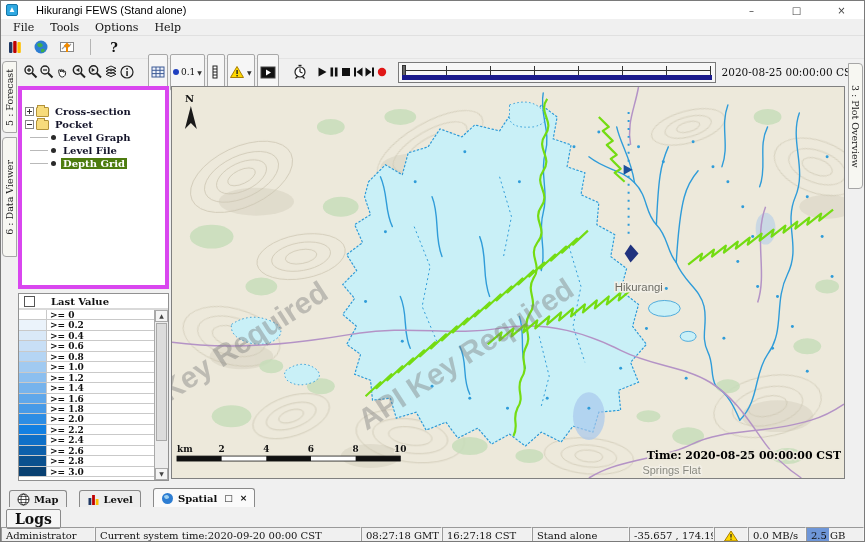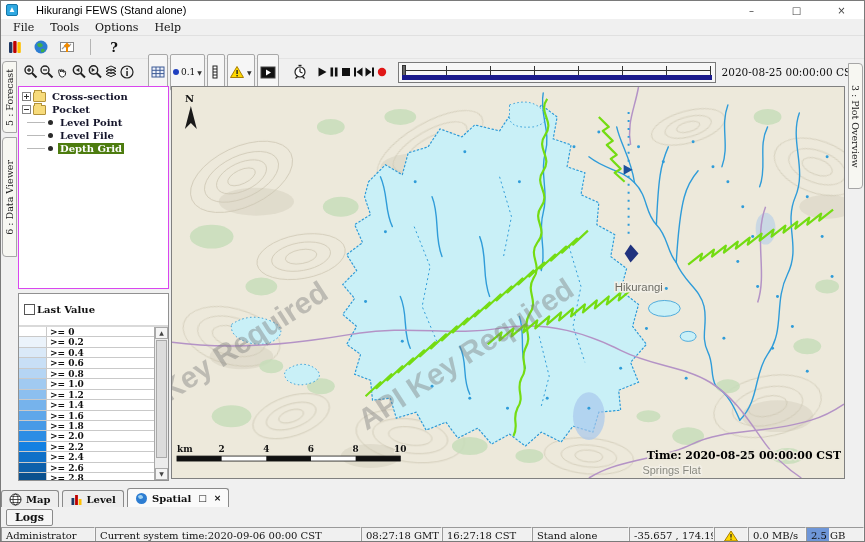--- a/index.html
+++ b/index.html
@@ -51,38 +51,38 @@
   .vtab-r .vt-text{writing-mode:vertical-rl;white-space:nowrap;}
   #vtab5{top:60px;height:72px;}
   #vtab6{top:136px;height:120px;}
   #vtab3{top:62px;height:126px;}
 
   
   .main{display:flex;height:403px;}
   .left-strip{width:17px;}
   .right-strip{width:17px;}
   .left-panel{width:151px;display:flex;flex-direction:column;margin:1px 0 7px 0;}
-  .tree-box{height:203px;background:#fff;border:1px solid #d946ef;overflow:hidden;padding-top:3px;}
+  .tree-box{height:203px;background:#fff;border:4px solid #d946ef;overflow:hidden;padding-top:15px;}
   .trow{height:13px;display:flex;align-items:center;white-space:nowrap;}
   .expander{width:9px;height:9px;border:1px solid #848484;background:#fff;margin:0 2px 0 3px;
             position:relative;flex:0 0 9px;}
   .expander::before{content:"";position:absolute;left:1px;right:1px;top:3px;height:1px;background:#333;}
   .expander.plus::after{content:"";position:absolute;top:1px;bottom:1px;left:3px;width:1px;background:#333;}
   .folder{width:13px;height:10px;background:#f7db7b;border:1px solid #b2923a;border-radius:1px;
           margin-right:4px;position:relative;flex:0 0 13px;}
   .folder::before{content:"";position:absolute;top:-3px;left:0;width:6px;height:2px;background:#f7db7b;
                   border:1px solid #b2923a;border-bottom:none;}
   .bullet{width:5px;height:5px;border-radius:50%;background:#2a2a2a;margin:0 5px 0 0;flex:0 0 5px;}
   .child-indent{width:18px;flex:0 0 18px;border-bottom:1px solid #b9b9b9;height:1px;margin-left:8px;margin-right:3px;}
   .tlabel{font-weight:bold;font-size:10px;color:#14142a;padding:0 2px;}
   .tlabel.sel{background:#4d7c0f;color:#fff;}
 
   .splitter{height:4px;background:#f0f0f0;}
   .legend-box{flex:1;border:1px solid #919191;background:#fff;display:flex;flex-direction:column;overflow:hidden;}
-  .legend-header{height:33px;border-bottom:2px solid #d9d9d9;display:flex;align-items:center;padding-left:5px;gap:2px;}
+  .legend-header{height:16px;border-bottom:2px solid #d9d9d9;display:flex;align-items:center;padding-left:5px;gap:16px;}
   .cbox{width:11px;height:11px;border:1px solid #555;background:#fff;flex:0 0 11px;}
   .legend-hlabel{font-weight:bold;font-size:10px;}
   .legend-rows{flex:1;position:relative;padding-right:14px;overflow:hidden;}
   .lrow{height:10.45px;display:flex;border-bottom:1px solid #c9c9c9;}
   .sw{width:28px;flex:0 0 28px;border-right:1px solid #c9c9c9;}
   .ll{flex:1;font-size:9px;font-weight:bold;line-height:10px;padding-left:3px;white-space:nowrap;}
   .vscroll{position:absolute;right:0;top:0;bottom:0;width:14px;background:#ececec;border-left:1px solid #a9a9a9;}
   .sarrow{position:absolute;left:0;right:0;height:12px;background:#f4f4f4;border:1px solid #a9a9a9;
           font-size:6px;text-align:center;line-height:10px;color:#444;font-family:"DejaVu Sans",sans-serif;}
   .sarrow.up{top:0;}
@@ -92,28 +92,28 @@
   .map-wrap{flex:1;position:relative;margin:1px 2px 9px 2px;border:1px solid #808080;background:#ece8da;overflow:hidden;}
   .map-wrap svg{width:100%;height:100%;display:block;}
   .wm{font-family:"Liberation Sans",sans-serif;font-size:30px;font-weight:bold;fill:#7d7d7d;opacity:.42;}
   .place{font-family:"Liberation Sans",sans-serif;paint-order:stroke;stroke:#f2efe6;stroke-width:3px;}
   .maptime{font-family:"DejaVu Serif",serif;font-weight:bold;font-size:11px;fill:#000;
            paint-order:stroke;stroke:#ece8da;stroke-width:3px;}
   .sbnum{font-family:"DejaVu Serif",serif;font-weight:bold;font-size:9px;fill:#111;
          paint-order:stroke;stroke:#ece8da;stroke-width:2.5px;}
 
   
-  .btabs{height:19px;display:flex;align-items:flex-end;padding-left:0;gap:3px;}
+  .btabs{height:19px;display:flex;align-items:flex-end;padding-left:8px;gap:12px;}
   .btab{height:17px;border:1px solid #8a8a8a;border-bottom:none;border-radius:3px 3px 0 0;
         padding:0 7px;display:flex;align-items:center;gap:4px;background:#ededed;font-size:10px;font-weight:bold;}
   .btab.active{background:#fafafa;height:19px;}
   .tab-glyph{font-family:"DejaVu Sans",sans-serif;font-weight:bold;font-size:9px;margin-left:3px;}
   .logsrow{height:20px;padding:2px 0 0 5px;}
   .logs-btn{display:inline-block;border:1px solid #8a8a8a;background:#f6f6f6;border-radius:2px;
-            font-size:11px;font-weight:bold;padding:1px 8px;}
+            font-size:14px;font-weight:bold;padding:1px 8px;}
 
   
   .statusbar{height:17px;display:flex;background:#f0f0f0;}
   .seg{border:1px solid;border-color:#9a9a9a #f6f6f6 #f6f6f6 #9a9a9a;padding:1px 4px;
        white-space:nowrap;overflow:hidden;font-size:10px;display:flex;align-items:center;}
   .seg-user{width:94px;}
   .seg-systime{width:266px;}
   .seg-gmt{width:81px;}
   .seg-cst{width:90px;}
   .seg-mode{width:97px;}
@@ -337,21 +337,21 @@
           <span class="tlabel">Cross-section</span>
         </div>
         <div class="trow">
           <span class="expander"></span>
           <span class="folder"></span>
           <span class="tlabel">Pocket</span>
         </div>
         <div class="trow">
           <span class="child-indent"></span>
           <span class="bullet"></span>
-          <span class="tlabel">Level Point</span>
+          <span class="tlabel">Level Graph</span>
         </div>
         <div class="trow">
           <span class="child-indent"></span>
           <span class="bullet"></span>
           <span class="tlabel">Level File</span>
         </div>
         <div class="trow">
           <span class="child-indent"></span>
           <span class="bullet"></span>
           <span class="tlabel sel">Depth Grid</span>
@@ -684,21 +684,21 @@
 
   <div class="logsrow">
     <span class="logs-btn">Logs</span>
   </div>
 
   <div class="statusbar">
     <div class="seg seg-user">
         <span>Administrator</span>
       </div>
     <div class="seg seg-systime">
-        <span>Current system time:2020-09-06 00:00 CST</span>
+        <span>Current system time:2020-09-20 00:00 CST</span>
       </div>
     <div class="seg seg-gmt">
         <span>08:27:18 GMT</span>
       </div>
     <div class="seg seg-cst">
         <span>16:27:18 CST</span>
       </div>
     <div class="seg seg-mode">
         <span>Stand alone</span>
       </div>

